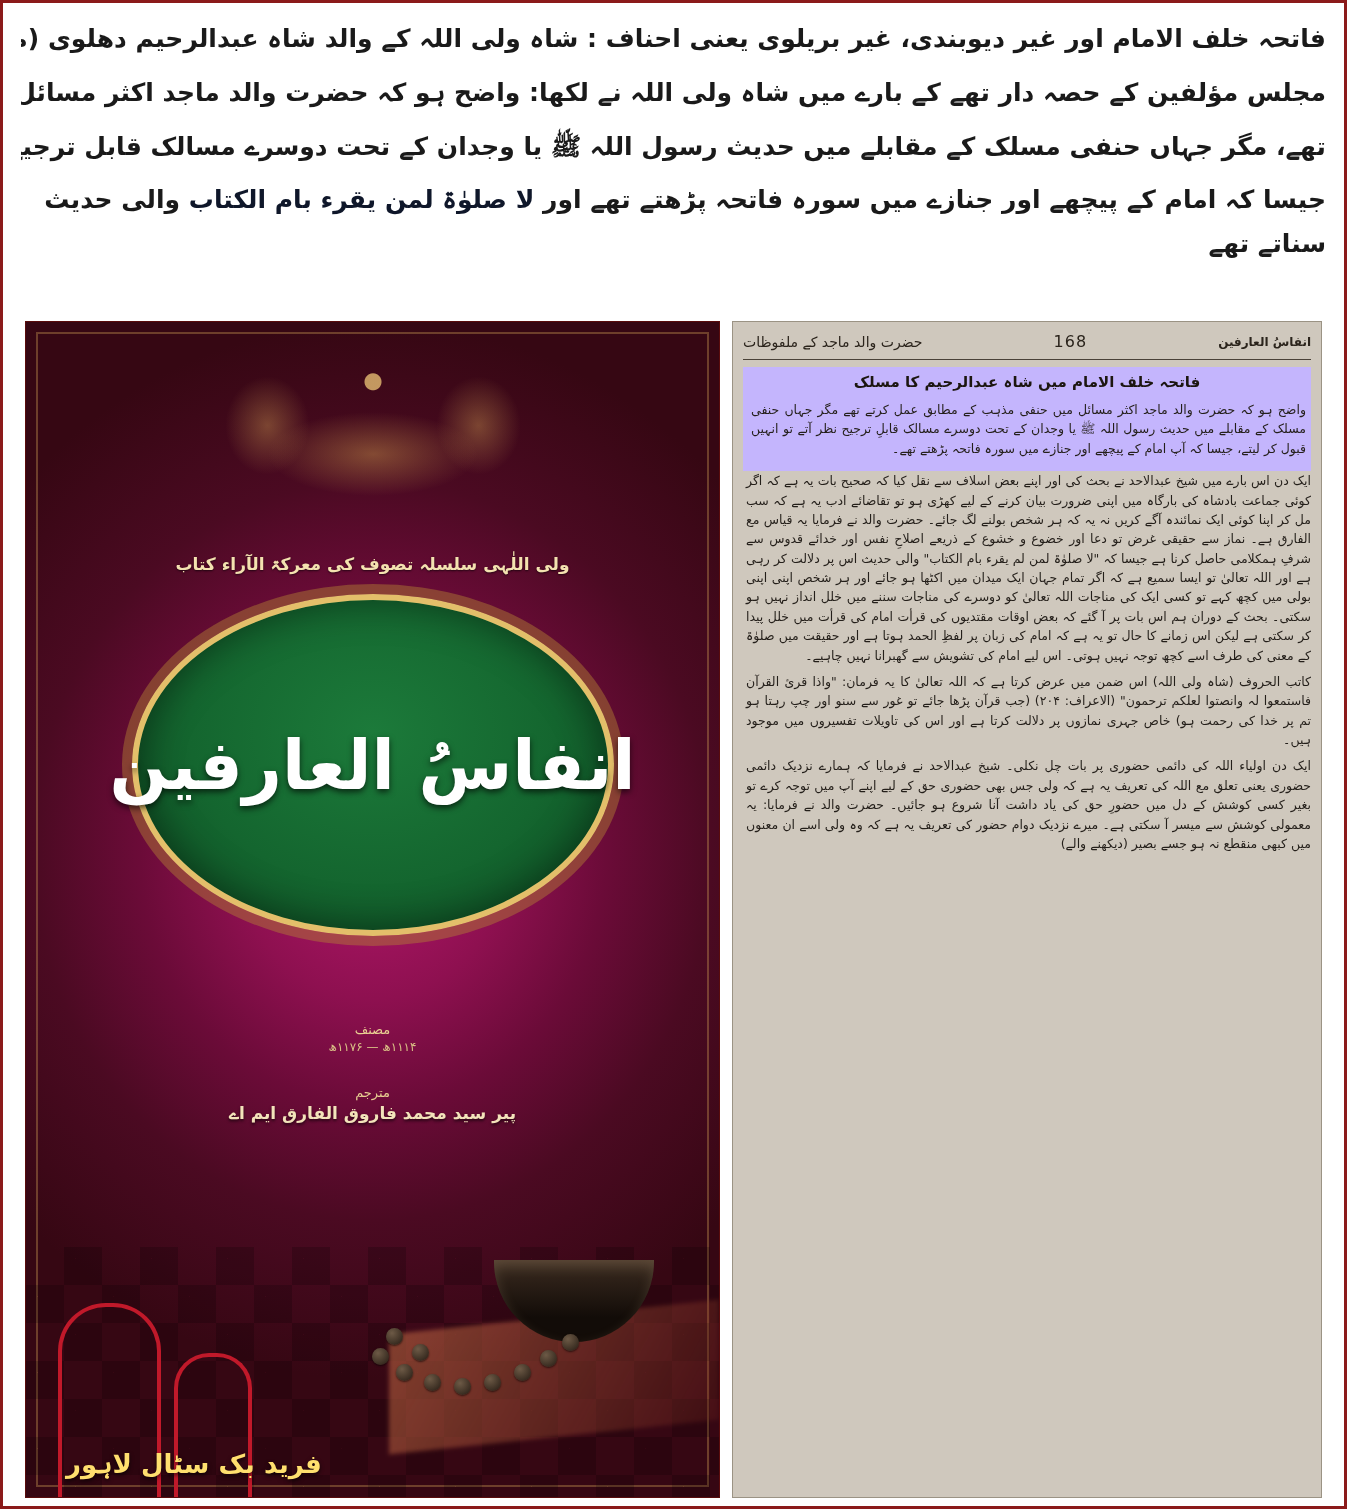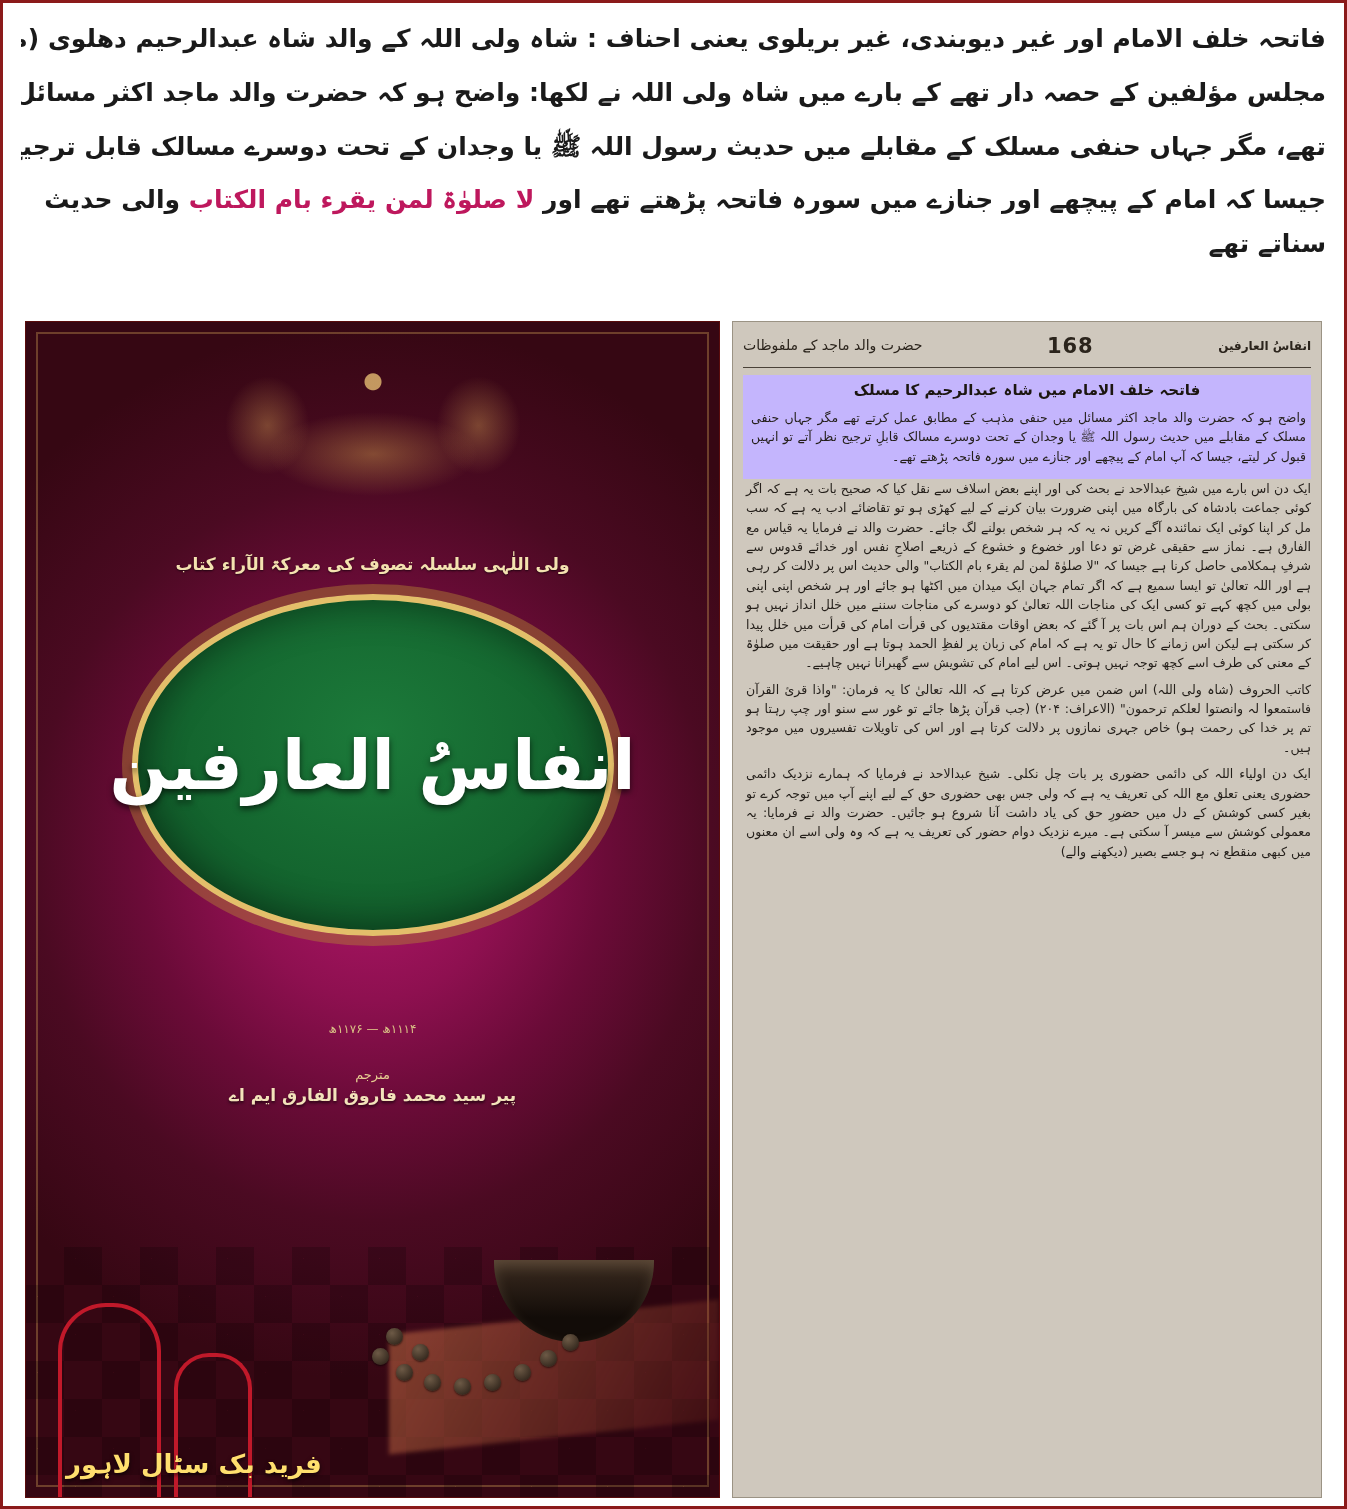--- a/index.html
+++ b/index.html
@@ -33,21 +33,21 @@
     color: #1a1a1a;
     font-weight: 700;
   }
   .article .line {
     display: block;
     white-space: nowrap;
     overflow: hidden;
     text-overflow: clip;
   }
   .hl-red {
-    color: #be185d;
+    color: #0f172a;
   }
   
   .panels {
     position: absolute;
     left: 0;
     right: 0;
     top: 318px;
     bottom: 0;
     display: flex;
     flex-direction: row;
@@ -76,21 +76,21 @@
     display: flex;
     justify-content: space-between;
     align-items: center;
     border-bottom: 1.5px solid #4a4238;
     padding-bottom: 4px;
     margin-bottom: 7px;
     font-size: 12px;
     color: #2b241c;
   }
   .scan .hdr .bk { font-weight: 700; }
-  .scan .hdr .pg { font-size: 21px; font-weight: 700; letter-spacing: 1px;}
+  .scan .hdr .pg { font-size: 16px; font-weight: 400; letter-spacing: 1px;}
   .scan .hdr .ch { font-size: 14px; }
   .hl-block {
     background: #c4b5fd;
     padding: 4px 5px 6px 5px;
   }
   .scan h3.sub {
     margin: 0 0 6px 0;
     text-align: center;
     font-size: 15px;
     font-weight: 700;
@@ -306,20 +306,21 @@
       <div class="frame"></div>
       <div class="ornament-top"></div>
 
       <div class="sub-band">ولی اللٰہی سلسلہ تصوف کی معرکۃ الآراء کتاب</div>
 
       <div class="oval">
         <span class="title">انفاسُ العارفین</span>
       </div>
 
       <div class="author-block">
+        <div class="lbl">مصنف</div>
         <div class="yrs">۱۱۱۴ھ — ۱۱۷۶ھ</div>
         <div class="lbl">مترجم</div>
         <div class="nm" style="font-size:17px">پیر سید محمد فاروق الفارق ایم اے</div>
       </div>
 
       <div class="checker"></div>
       <div class="arches">
         <div class="arch a1"></div>
         <div class="arch a2"></div>
       </div>

